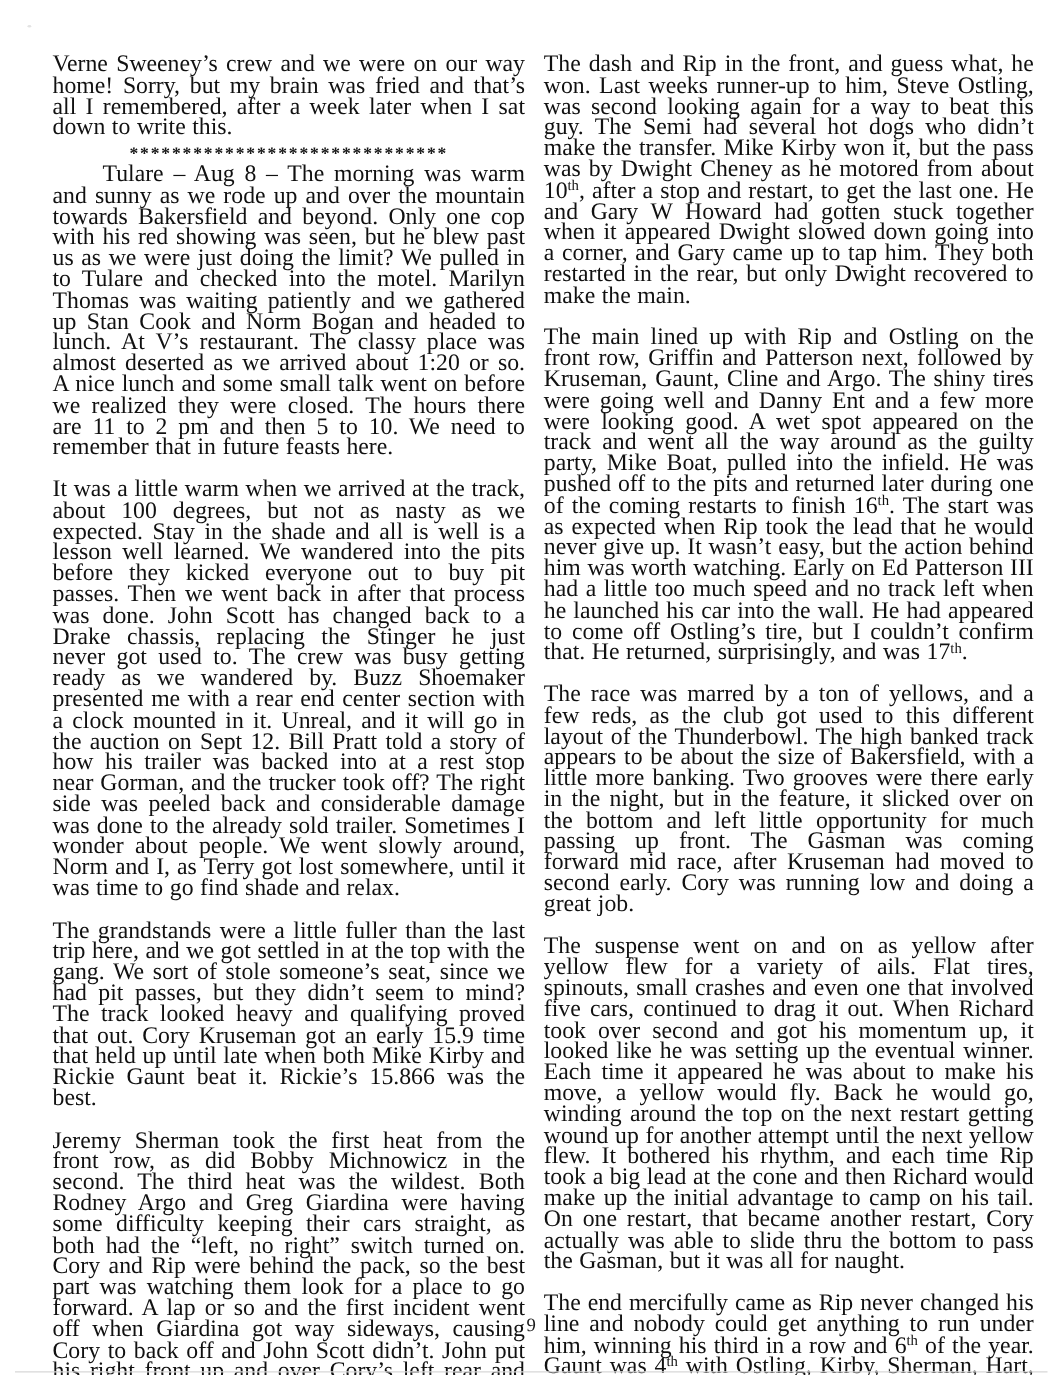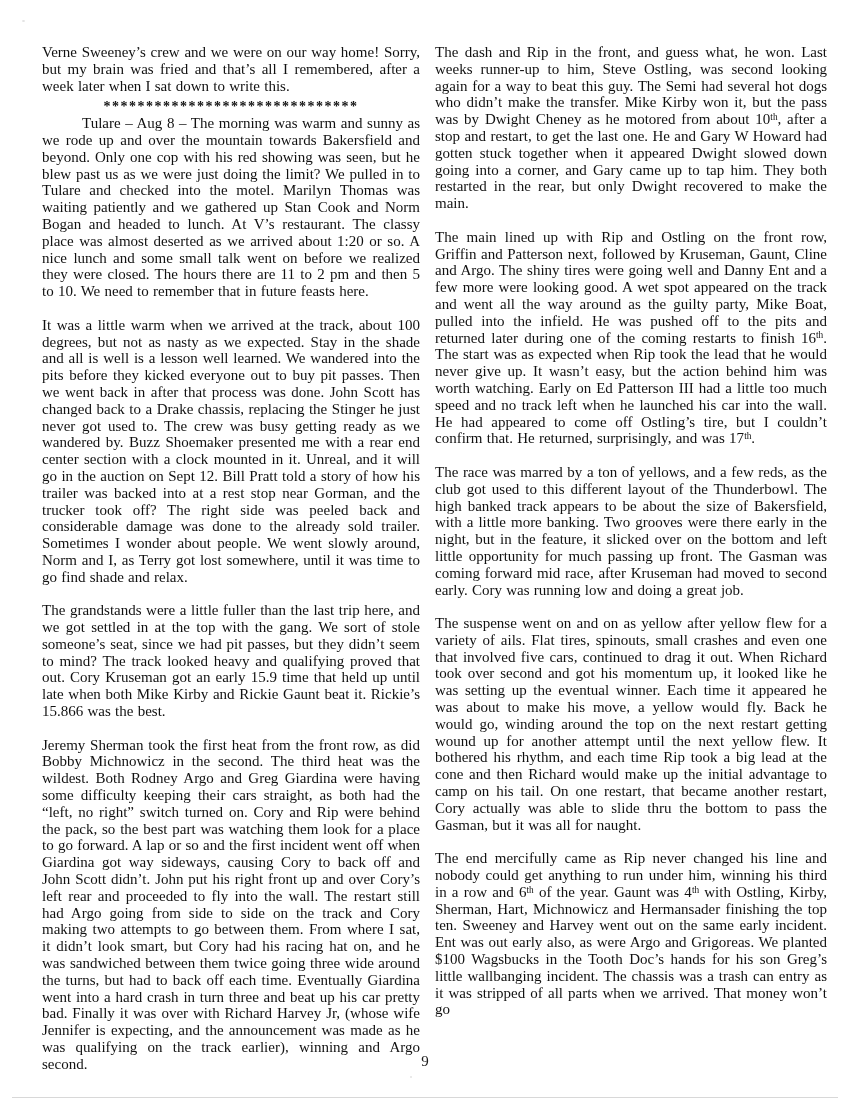--- a/index.html
+++ b/index.html
@@ -17,21 +17,21 @@
     top: 44px; left: 42px;
     display: flex;
     gap: 15px;
   }
   .col { display: block; }
   .col-left  { width: 378px; }
   .col-right { width: 392px; }
   .body-paragraph {
     margin: 0 0 16.8px 0;
     text-align: justify;
-    font-size: 15px;
+    font-size: 19px;
     line-height: 16.8px;
     word-spacing: 0.5px;
   }
   .body-paragraph.indent { text-indent: 40px; }
   .body-paragraph b { font-weight: normal; }
   .asterisk-divider {
     margin: -12px 0 0 0;
     text-align: center;
     font-weight: bold;
     font-size: 14px;

